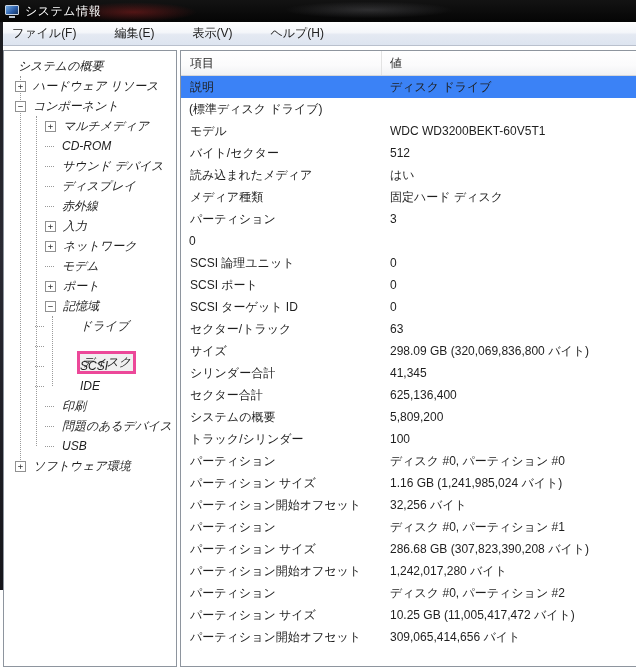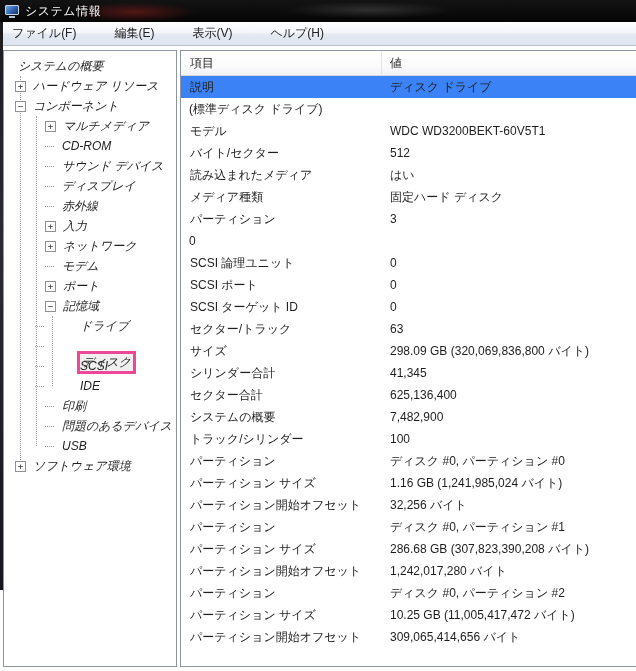--- a/index.html
+++ b/index.html
@@ -292,21 +292,21 @@
           <div class="trow">
             <span class="c1">シリンダー合計</span>
             <span class="c2">41,345</span>
           </div>
           <div class="trow">
             <span class="c1">セクター合計</span>
             <span class="c2">625,136,400</span>
           </div>
           <div class="trow">
             <span class="c1">システムの概要</span>
-            <span class="c2">7,482,900</span>
+            <span class="c2">5,809,200</span>
           </div>
           <div class="trow">
             <span class="c1">トラック/シリンダー</span>
             <span class="c2">100</span>
           </div>
           <div class="trow">
             <span class="c1">パーティション</span>
             <span class="c2">ディスク #0, パーティション #0</span>
           </div>
           <div class="trow">

